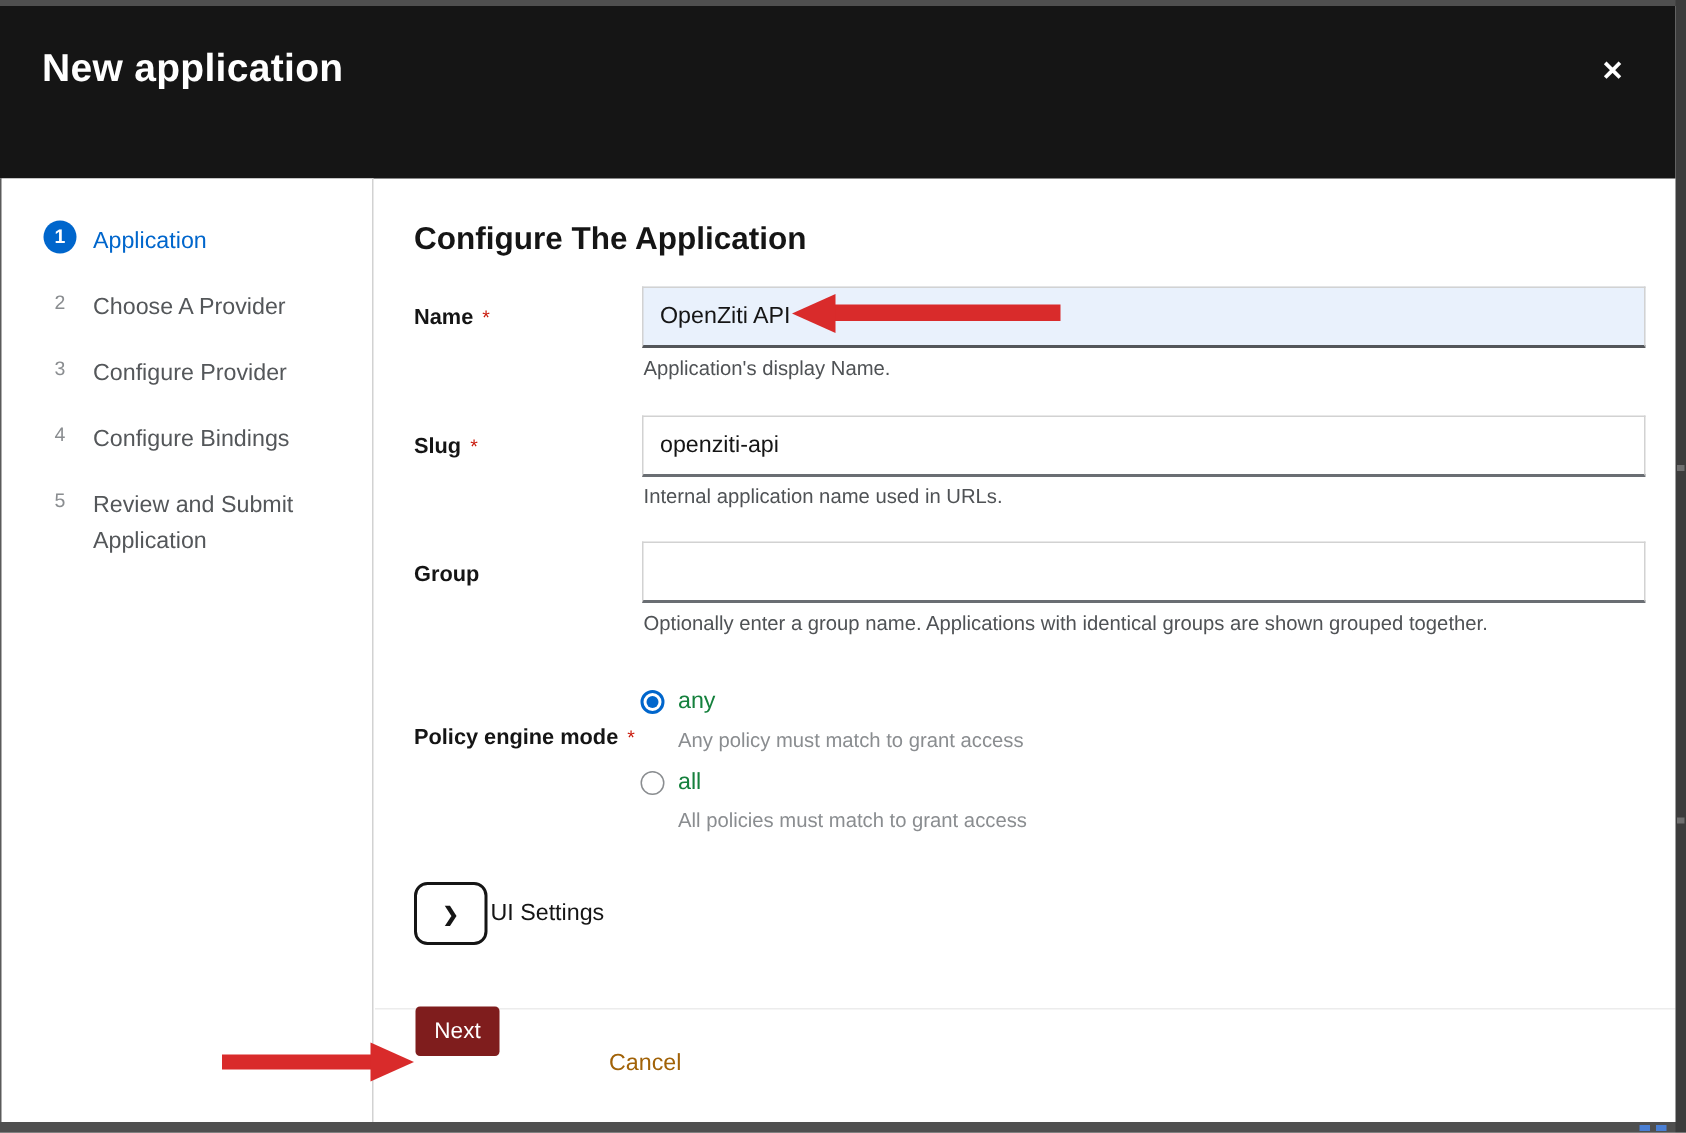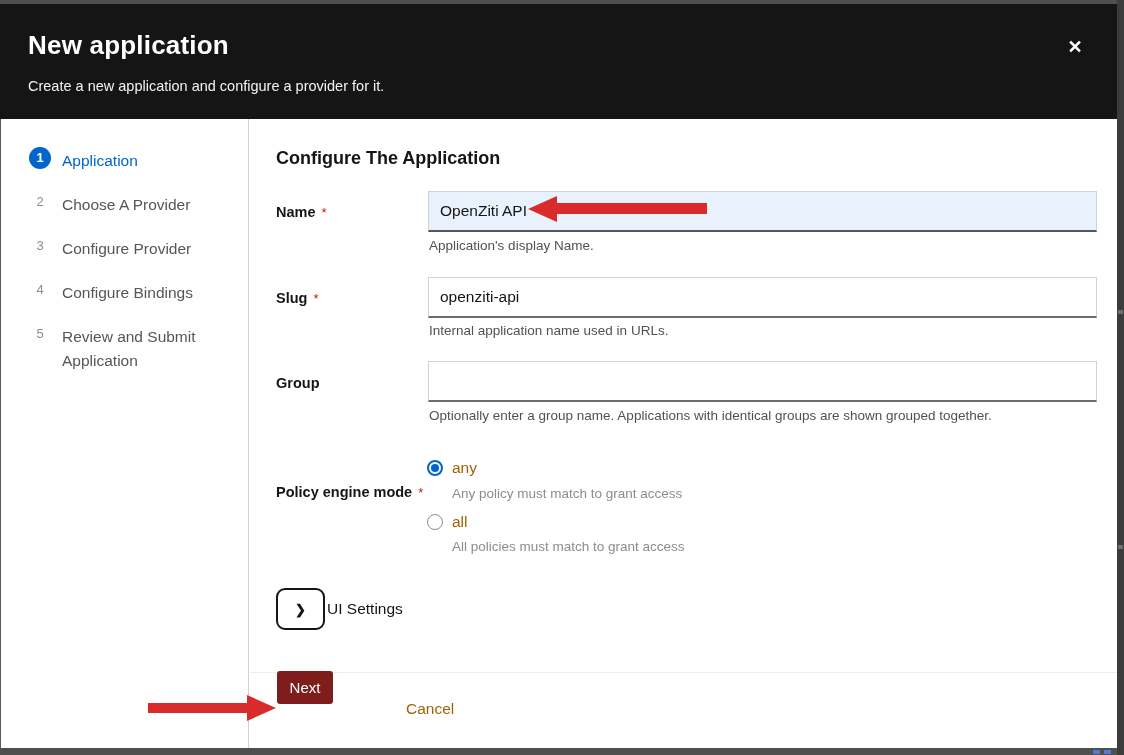--- a/index.html
+++ b/index.html
@@ -46,21 +46,21 @@
     width:22px; height:22px; line-height:22px; text-align:center;
     border-radius:50%; font-size:13px; color:#8a8d90; flex:0 0 22px;
   }
   .step.active .step-num { background:#0066cc; color:#ffffff; font-weight:700; }
   .step-label { padding-top:2px; color:#54575a; max-width:160px; line-height:1.55; }
   .step.active .step-label { color:#0066cc; }
 
   
   .form-heading {
     position:absolute; left:276px; top:148px;
-    font-size:18px; font-weight:700; color:#151515;
+    font-size:21px; font-weight:700; color:#151515;
   }
   .field-label {
     position:absolute; left:276px; font-size:14.5px; font-weight:700; color:#151515;
   }
   .req { color:#c9190b; font-weight:400; margin-left:6px; font-size:13px; }
   .text-input {
     position:absolute; left:428px; width:669px; height:41px;
     border:1px solid #d2d2d2; border-bottom:2px solid #6a6e73;
     background:#ffffff; font-size:15.5px; color:#151515;
     padding:0 11px; font-family:inherit; outline:none;
@@ -72,21 +72,21 @@
   .radio-row { position:absolute; left:427px; display:flex; gap:9px; align-items:center; cursor:pointer; }
   .radio {
     width:16px; height:16px; border-radius:50%; border:1px solid #8a8d90;
     background:#fff; position:relative; flex:0 0 16px;
   }
   .radio.checked { border:2px solid #0066cc; }
   .radio.checked::after {
     content:""; position:absolute; left:2px; top:2px; right:2px; bottom:2px;
     border-radius:50%; background:#0066cc;
   }
-  .radio-label { font-size:15.5px; color:#a16207; }
+  .radio-label { font-size:15.5px; color:#15803d; }
   .radio-desc { position:absolute; left:452px; font-size:13.5px; color:#8a8d90; }
 
   .ui-toggle {
     position:absolute; left:276px; top:588px; width:49px; height:42px;
     border:2px solid #151515; border-radius:9px; background:#fff;
     display:flex; align-items:center; justify-content:center; cursor:pointer;
   }
   .ui-toggle .chev { font-size:13px; font-weight:700; color:#151515; }
   .ui-settings-label { position:absolute; left:327px; top:600px; font-size:15.5px; color:#151515; }
 
@@ -114,21 +114,20 @@
     border-top:13px solid transparent; border-bottom:13px solid transparent;
     border-left:29px solid #d92b2b; }
 </style>
 </head>
 <body>
 
 <div class="page">
 
   <div class="modal-header">
     <div class="modal-title">New application</div>
-    <div class="modal-subtitle">Create a new application and configure a provider for it.</div>
     <button class="close-btn">✕</button>
   </div>
 
   <div class="sidebar">
     <div class="step active">
       <span class="step-num">1</span>
       <span class="step-label">Application</span>
     </div>
     <div class="step">
       <span class="step-num">2</span>

